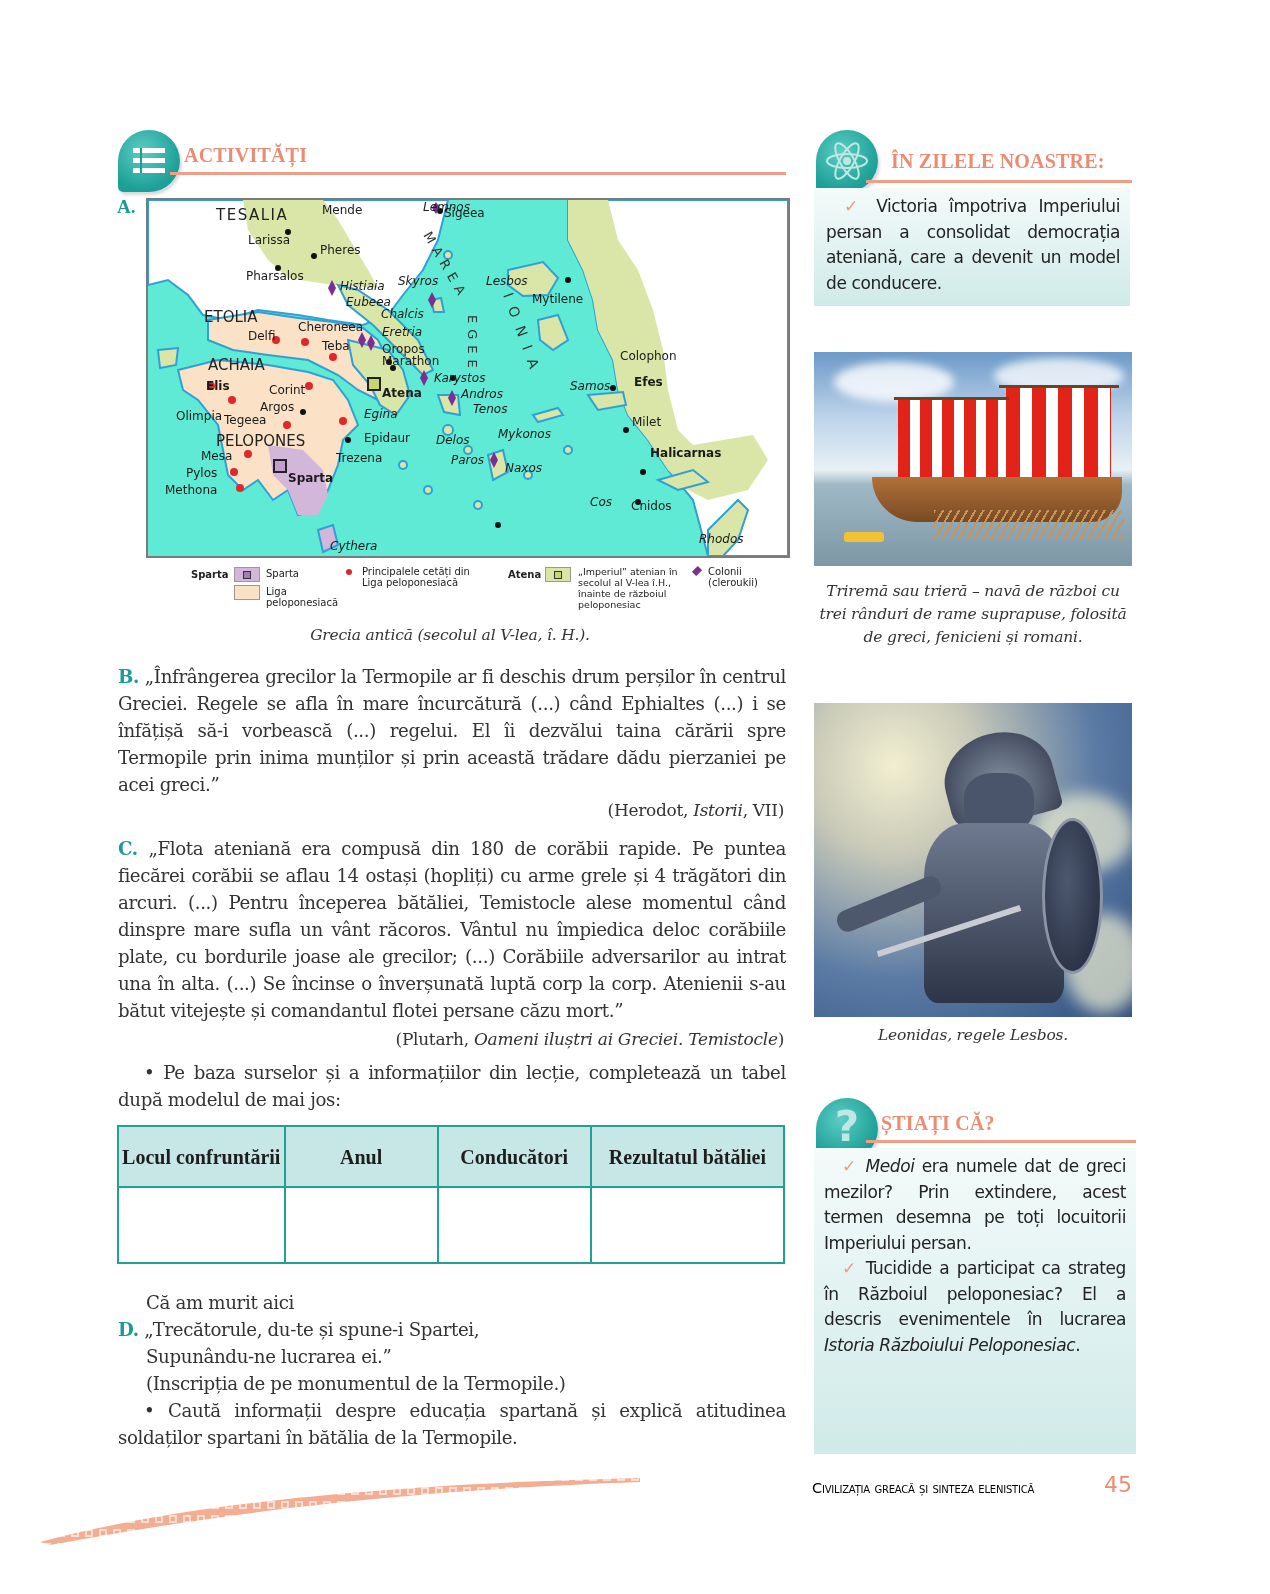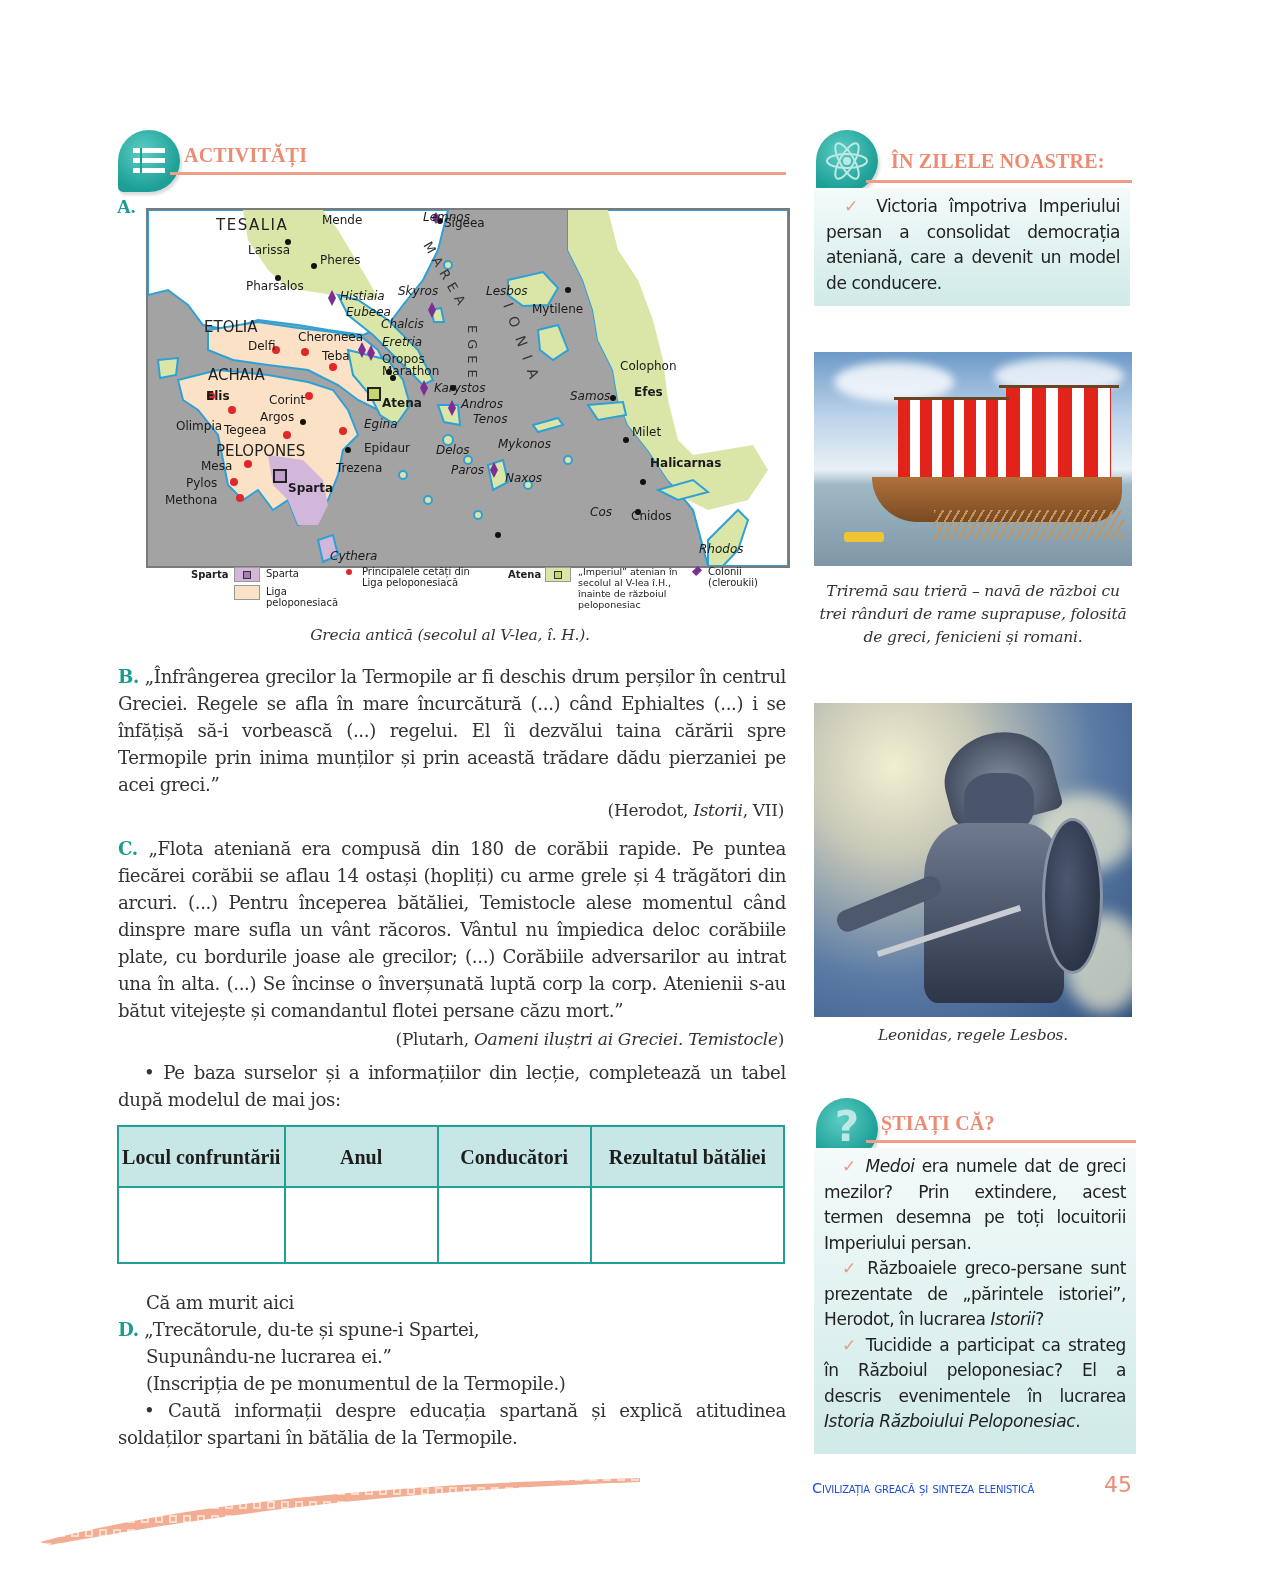--- a/index.html
+++ b/index.html
@@ -9,34 +9,34 @@
   
   .sec-icon{position:absolute;width:62px;height:62px;border-radius:50% 50% 50% 8%;background:radial-gradient(circle at 40% 35%,#5ccdc4,#1c9f96 70%);box-shadow:2px 3px 3px rgba(0,0,0,.15);}
   .sec-title{position:absolute;font-family:"Liberation Serif","DejaVu Serif",serif;font-weight:bold;color:#ec8b72;font-size:20px;letter-spacing:0.2px;}
   .sec-rule{position:absolute;height:3px;background:#ef9f88;}
   
   .para{position:absolute;left:118px;width:668px;font-family:"DejaVu Serif","Liberation Serif",serif;font-size:18.2px;line-height:27px;color:#333;text-align:justify;font-weight:300;letter-spacing:-0.35px;}
   .para .lbl{color:#1a9c93;font-weight:bold;}
   .src{position:absolute;right:486px;font-family:"DejaVu Serif",serif;font-size:17px;color:#333;letter-spacing:-0.3px;}
   .caption{position:absolute;font-family:"DejaVu Serif",serif;font-style:italic;font-size:15.5px;color:#333;text-align:center;line-height:23px;letter-spacing:-0.2px;}
   
-  #map{position:absolute;left:146px;top:208px;width:640px;height:356px;border:2px solid #7a7a7a;background:#a3a3a3;overflow:hidden;}
+  #map{position:absolute;left:146px;top:198px;width:640px;height:356px;border:2px solid #7a7a7a;background:#5eead4;overflow:hidden;}
   #map svg text{font-family:"DejaVu Sans","Liberation Sans",sans-serif;}
   .legend{position:absolute;font-family:"DejaVu Sans",sans-serif;font-size:10px;line-height:11px;color:#222;}
   
   table.tbl{position:absolute;left:117px;top:1125px;width:668px;border-collapse:collapse;}
   table.tbl th,table.tbl td{border:2px solid #21a096;}
   table.tbl th{background:#c6e7e5;font-family:"Liberation Serif","DejaVu Serif",serif;font-weight:bold;font-size:20px;line-height:24px;height:57px;color:#1e1e1e;}
   table.tbl td{height:72px;}
   
   .box{position:absolute;left:814px;width:316px;background:linear-gradient(180deg,#f4fbfa 0%,#cfeae8 100%);}
   .boxtext{position:absolute;font-family:"DejaVu Sans","Liberation Sans",sans-serif;font-size:17px;line-height:25.5px;color:#222;text-align:justify;letter-spacing:-0.4px;}
   .chk{color:#ef9a80;}
   .photo{position:absolute;overflow:hidden;}
-  .footer-text{position:absolute;font-family:"DejaVu Sans",sans-serif;color:#1d4ed8;}
+  .footer-text{position:absolute;font-family:"DejaVu Sans",sans-serif;color:#000000;}
 </style>
 </head>
 <body>
 
 <div class="sec-icon" style="left:118px;top:130px;">
   <div style="position:absolute;left:15px;top:18px;width:32px;height:5px;background:#fff;"></div>
   <div style="position:absolute;left:15px;top:28px;width:32px;height:5px;background:#fff;"></div>
   <div style="position:absolute;left:15px;top:38px;width:32px;height:5px;background:#fff;"></div>
   <div style="position:absolute;left:22px;top:18px;width:2px;height:25px;background:#1c9f96;"></div>
 </div>
@@ -304,21 +304,20 @@
 <div class="caption" style="left:814px;top:1024px;width:318px;">Leonidas, regele Lesbos.</div>
 
 <div class="sec-icon" style="left:816px;top:1098px;">
   <div style="position:absolute;left:0;top:4px;width:62px;text-align:center;font-family:'DejaVu Sans',sans-serif;font-weight:bold;font-size:42px;color:#bfe8e4;">?</div>
 </div>
 <div class="sec-title" style="left:881px;top:1112px;">ȘTIAȚI CĂ?</div>
 <div class="sec-rule" style="left:866px;top:1140px;width:270px;"></div>
 <div class="box" style="top:1148px;height:306px;width:322px;"></div>
 <div class="boxtext" style="left:824px;top:1154px;width:302px;">
   <div><span style="padding-left:18px;" class="chk">✓</span> <i>Medoi</i><span> era numele dat de greci mezilor? Prin extindere, acest termen desemna pe toți locuitorii Imperiului persan.</span></div>
-  <div><span style="padding-left:18px;" class="chk">✓</span> <span>Războaiele greco-persane sunt prezentate de „părintele istoriei”, Herodot, în lucrarea </span><i>Istorii</i><span>?</span></div>
   <div><span style="padding-left:18px;" class="chk">✓</span> <span>Tucidide a participat ca strateg în Războiul peloponesiac? El a descris evenimentele în lucrarea </span><i>Istoria Războiului Peloponesiac</i><span>.</span></div>
 </div>
 
 <svg class="abs" style="left:40px;top:1470px;" width="600" height="75" viewBox="0 0 600 75">
   <defs>
     <pattern id="pat" width="14" height="14" patternUnits="userSpaceOnUse">
       <rect width="14" height="14" fill="#f0a487"></rect>
       <rect x="3" y="3" width="8" height="8" fill="#fbd9ca"></rect>
       <rect x="5" y="5" width="4" height="4" fill="#f0a487"></rect>
     </pattern>

